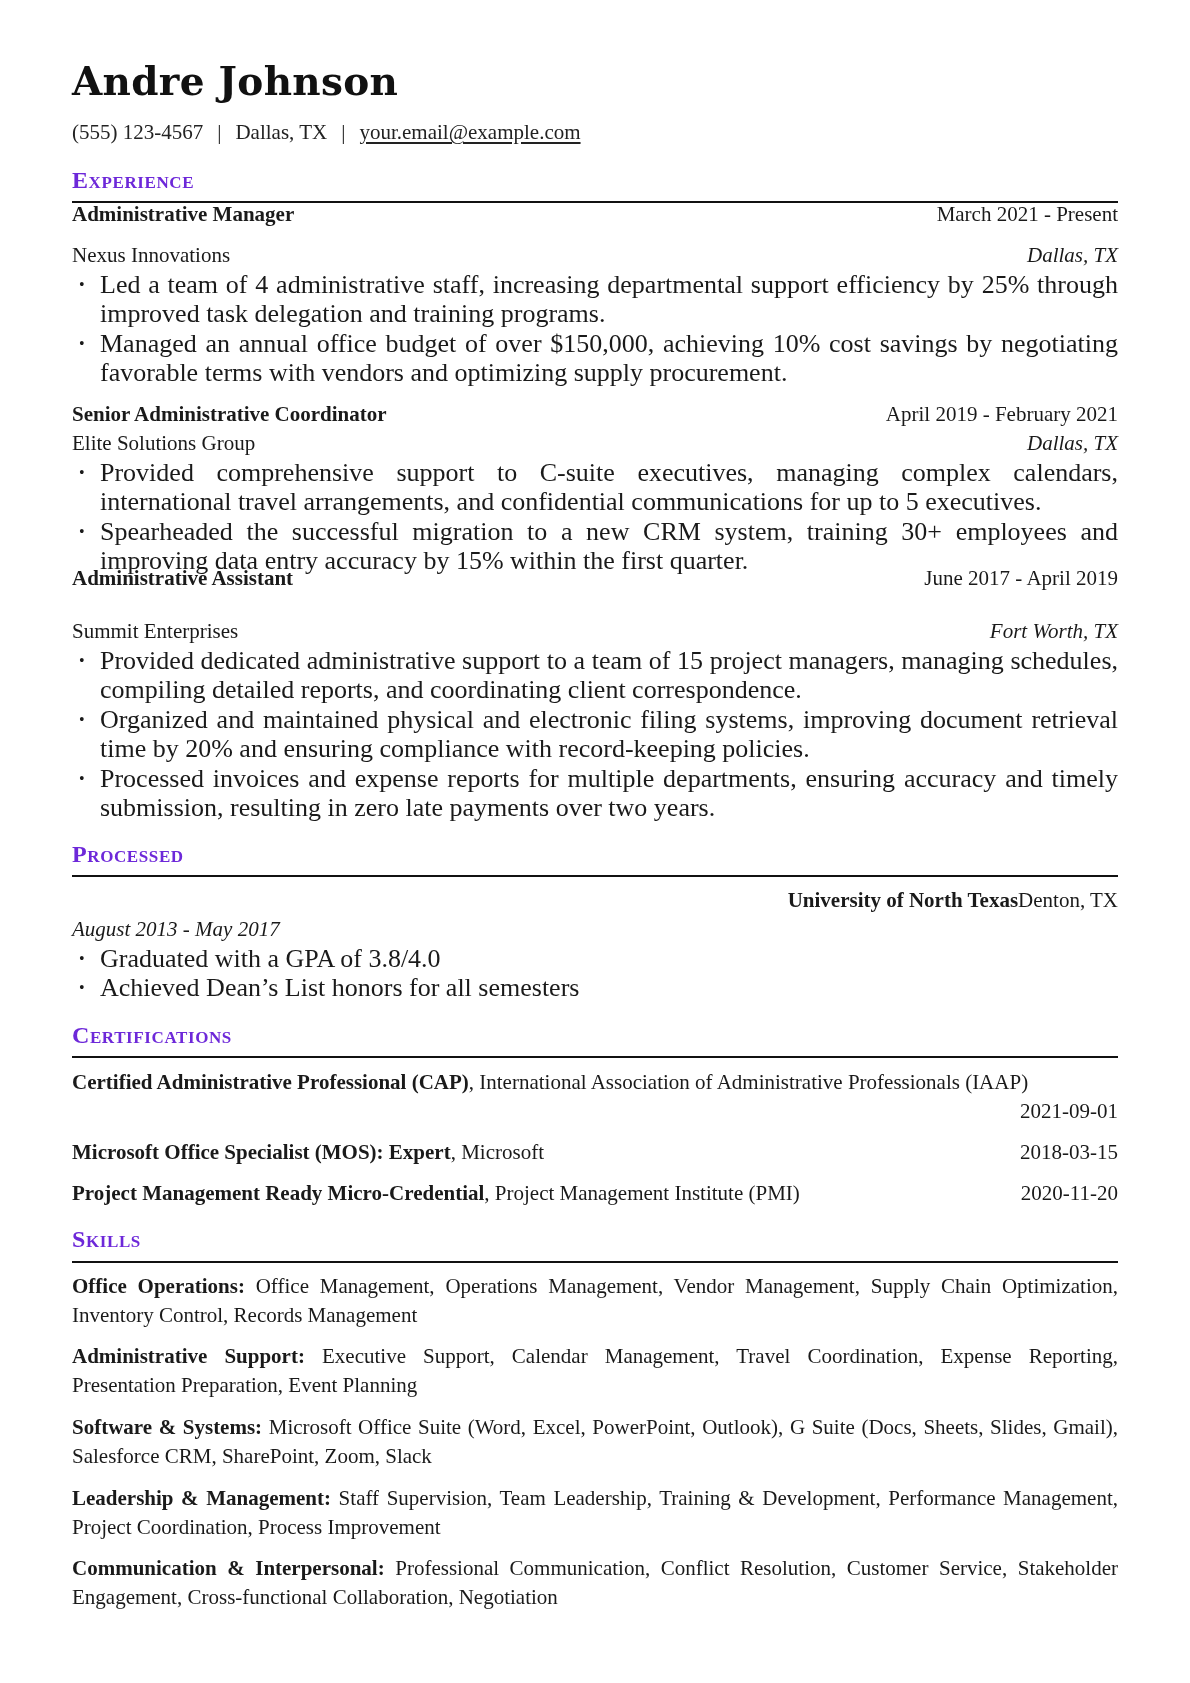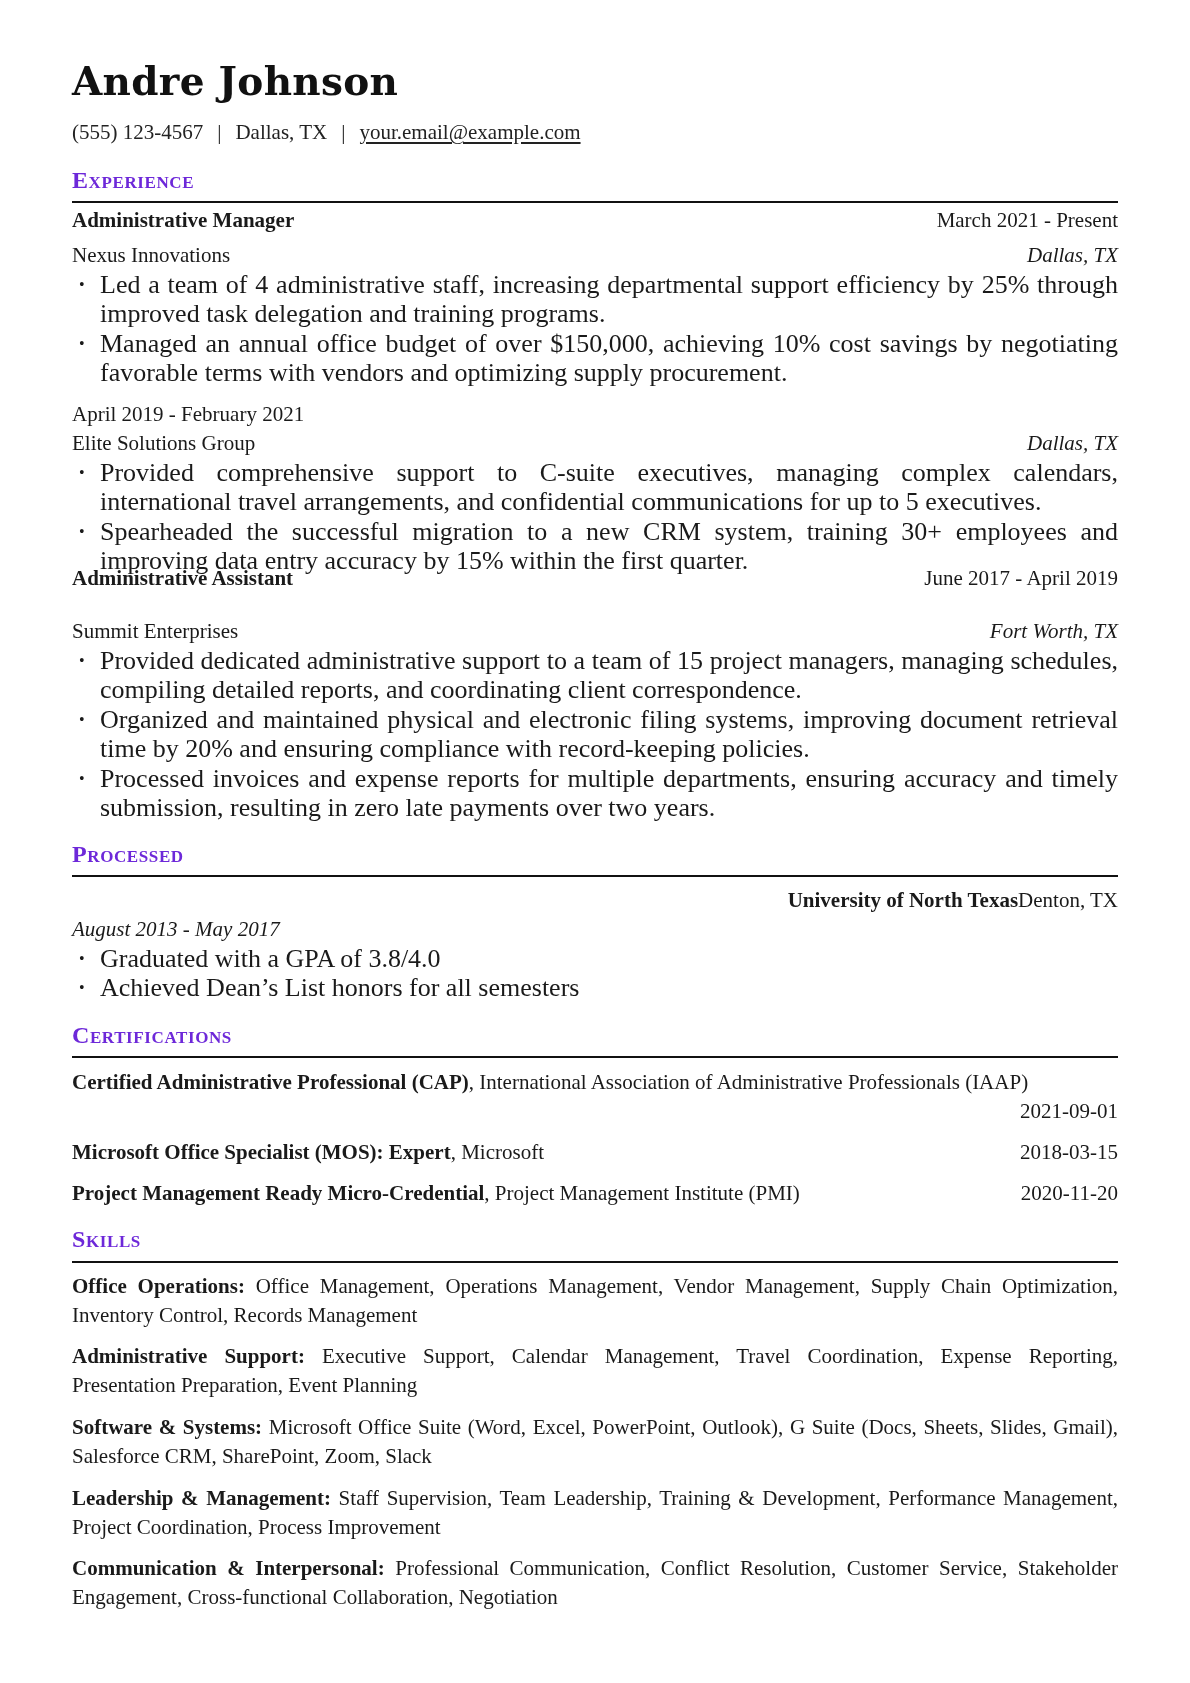--- a/index.html
+++ b/index.html
@@ -57,32 +57,33 @@
 <div class="page">
 
   <div class="name">Andre Johnson</div>
   <div class="contact">
     <span>(555) 123-4567</span><span class="sep">|</span><span>Dallas, TX</span><span class="sep">|</span><a>your.email@example.com</a>
   </div>
 
   <div class="section-title" style="top:167px;">Experience</div>
   <div class="rule" style="top:201px;"></div>
 
-  <div class="row" style="top:206px;text-align:center;">
+  <div class="row" style="top:200px;text-align:center;">
     <span class="bold">Administrative Manager</span>
     <span>March 2021 - Present</span>
   </div>
   <div class="row" style="top:241px;">
     <span>Nexus Innovations</span>
     <span class="ital">Dallas, TX</span>
   </div>
   <div class="bullet" style="top:270px;">Led a team of 4 administrative staff, increasing departmental support efficiency by 25% through improved task delegation and training programs.</div>
   <div class="bullet" style="top:329px;">Managed an annual office budget of over $150,000, achieving 10% cost savings by negotiating favorable terms with vendors and optimizing supply procurement.</div>
 
   <div class="row" style="top:400px;">
+    <span class="bold">Senior Administrative Coordinator</span>
     <span>April 2019 - February 2021</span>
   </div>
   <div class="row" style="top:429px;">
     <span>Elite Solutions Group</span>
     <span class="ital">Dallas, TX</span>
   </div>
   <div class="bullet" style="top:458px;">Provided comprehensive support to C-suite executives, managing complex calendars, international travel arrangements, and confidential communications for up to 5 executives.</div>
   <div class="bullet" style="top:517px;">Spearheaded the successful migration to a new CRM system, training 30+ employees and improving data entry accuracy by 15% within the first quarter.</div>
 
   <div class="row" style="top:564px;">

